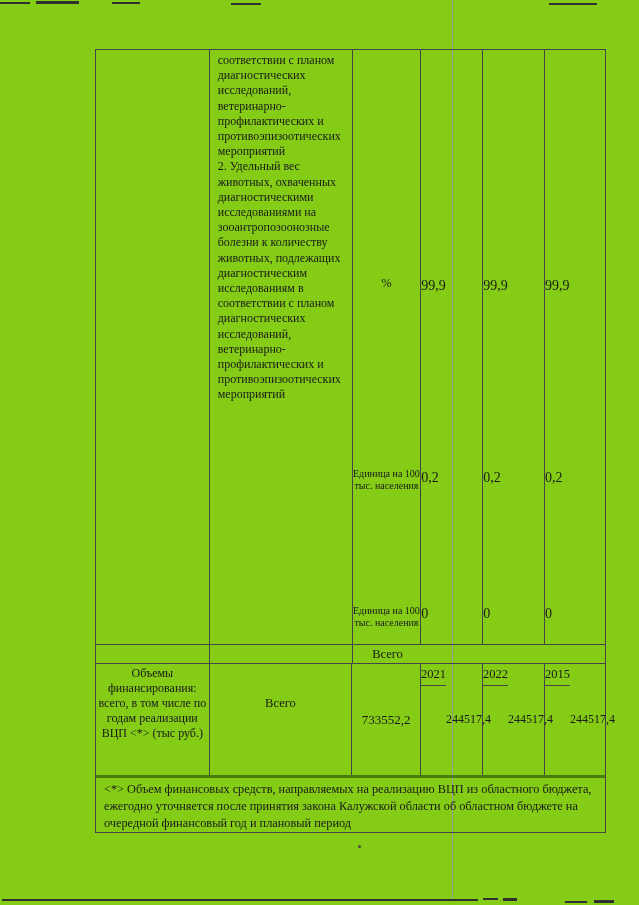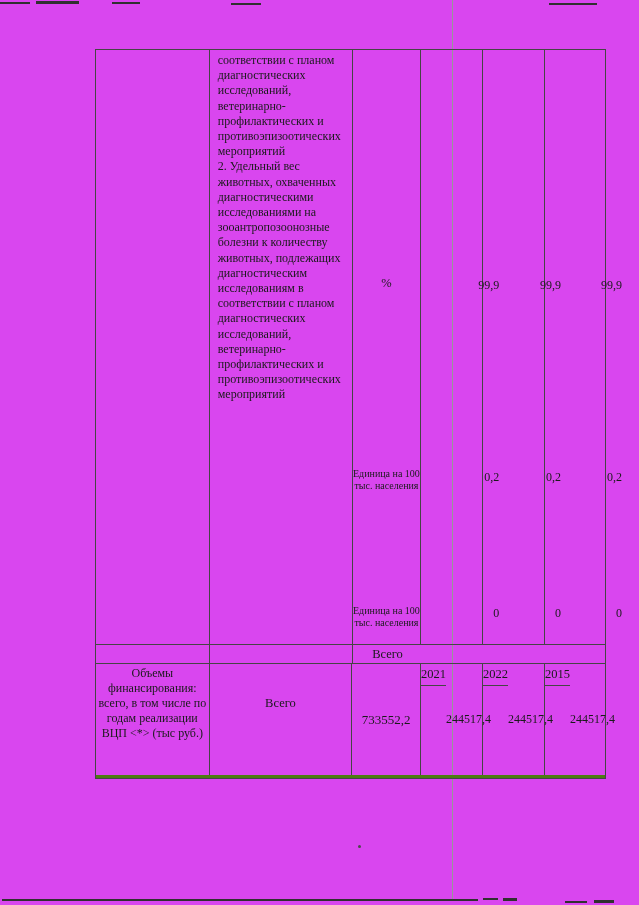--- a/index.html
+++ b/index.html
@@ -1,19 +1,19 @@
 <!DOCTYPE html>
 <html><head>
 <meta charset="utf-8">
 <style>
   html,body{margin:0;padding:0;background:#e8e8e8;}
   .page{
     position:relative;
     width:639px;height:905px;
-    background:#d946ef;
+    background:#84cc16;
     overflow:hidden;
     font-family:"Liberation Serif","DejaVu Serif",serif;
     color:#1a1a1a;
   }
   
   .scan-vline{position:absolute;left:452px;top:0;width:1px;height:901px;background:#979797;}
   .scan-dash{position:absolute;background:#303030;}
   .scan-dot{position:absolute;left:358px;top:845px;width:3px;height:3px;background:#4a4a4a;border-radius:50%;}
   
   .doc-table{
@@ -34,22 +34,22 @@
   
   .top-section{height:595px;border-bottom:1px solid #454545;}
   .desc{padding:3px 4px 0 8px;font-size:12px;line-height:15.2px;overflow:hidden;}
   .desc p{margin:0;}
   .unit-block{
     position:absolute;left:0;width:100%;
     font-size:10px;line-height:11.5px;text-align:center;
   }
   .pct{font-size:12.5px;}
   .val{
-    position:absolute;left:17px;width:100%;
-    font-size:12px;text-align:right;
+    position:absolute;left:0;width:100%;
+    font-size:14px;text-align:left;
   }
   .u1,.v1{top:228px;}
   .u2{top:418px;}
   .v2{top:420px;}
   .u3{top:555px;}
   .v3{top:556px;}
   
   .fin-head{height:19px;border-bottom:1px solid #454545;font-size:12.5px;}
   .fin-head .cell{display:flex;align-items:center;justify-content:center;}
   .years-span{width:184px;}
@@ -155,15 +155,18 @@
       <div class="cell c5 year-cell">
         <div class="year-head">2022</div>
         <div class="year-val">244517,4</div>
       </div>
       <div class="cell c6 year-cell">
         <div class="year-head">2015</div>
         <div class="year-val">244517,4</div>
       </div>
     </div>
 
+    <div class="row footnote-row">
+      <div class="footnote">&lt;*&gt; Объем финансовых средств, направляемых на реализацию ВЦП из областного бюджета, ежегодно уточняется после принятия закона Калужской области об областном бюджете на очередной финансовый год и плановый период</div>
+    </div>
 
   </div>
 </div>
 
 </body></html>

